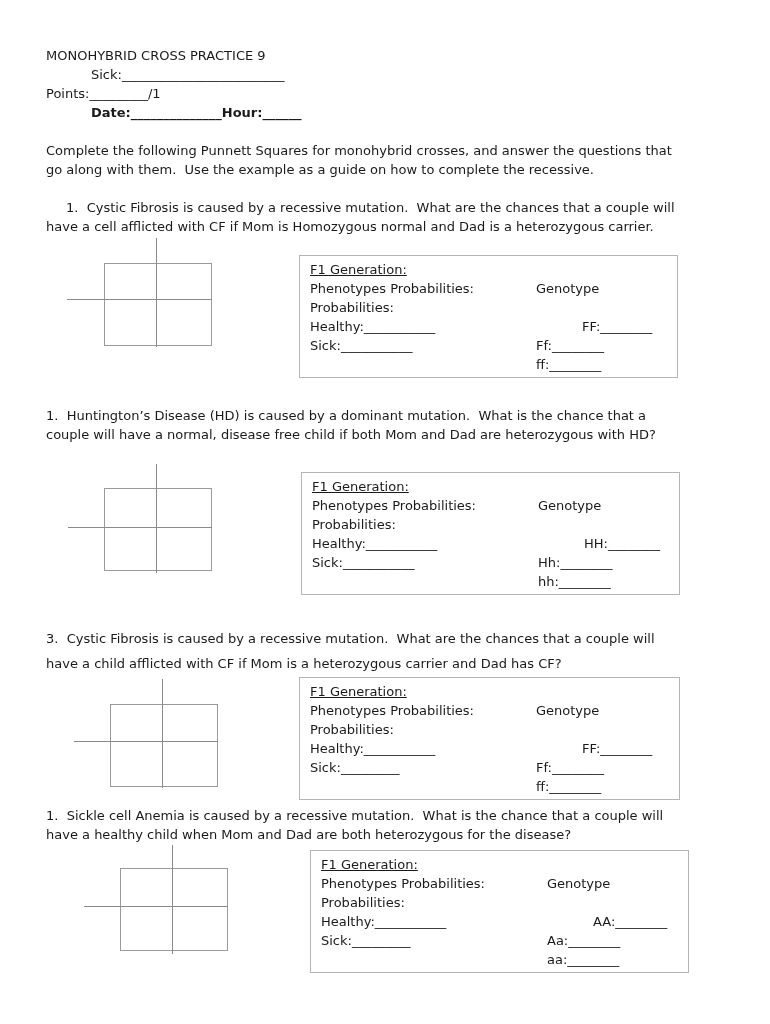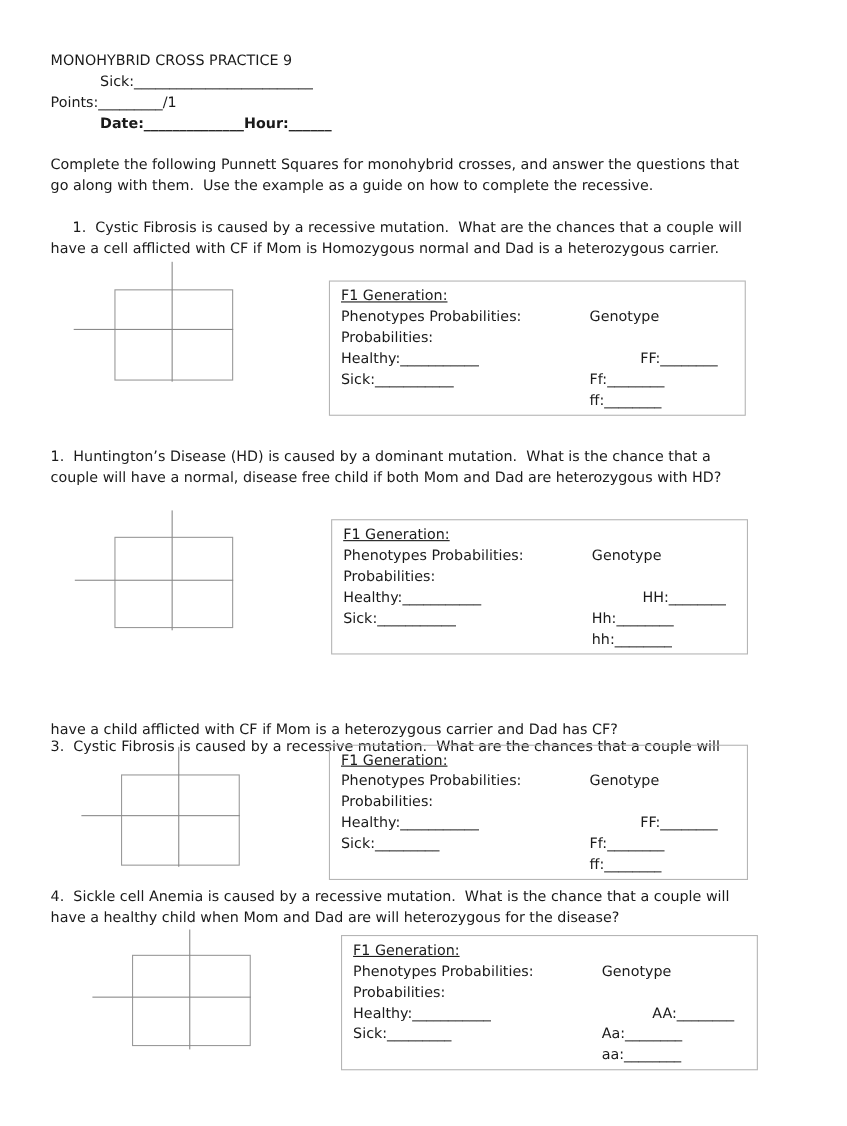--- a/index.html
+++ b/index.html
@@ -60,43 +60,43 @@
   <div class="t" style="left:10px;top:23px;">Phenotypes Probabilities:</div>
   <div class="t" style="left:236px;top:23px;">Genotype</div>
   <div class="t" style="left:10px;top:42px;">Probabilities:</div>
   <div class="t" style="left:10px;top:61px;">Healthy:___________</div>
   <div class="t" style="left:282px;top:61px;">HH:________</div>
   <div class="t" style="left:10px;top:80px;">Sick:___________</div>
   <div class="t" style="left:236px;top:80px;">Hh:________</div>
   <div class="t" style="left:236px;top:99px;">hh:________</div>
 </div>
 
-<div class="abs" style="left:46px;top:670px;">3.  Cystic Fibrosis is caused by a recessive mutation.  What are the chances that a couple will</div>
+<div class="abs" style="left:46px;top:629px;">3.  Cystic Fibrosis is caused by a recessive mutation.  What are the chances that a couple will</div>
 <div class="abs" style="left:46px;top:654px;">have a child afflicted with CF if Mom is a heterozygous carrier and Dad has CF?</div>
 
 <div class="punnett" style="left:0;top:0;">
   <div class="sq" style="left:110px;top:704px;width:108px;height:83px;"></div>
   <div class="vl" style="left:162px;top:679px;height:109px;"></div>
   <div class="hl" style="left:74px;top:741px;width:144px;"></div>
 </div>
 
 <div class="f1box" style="left:299px;top:677px;width:381px;height:123px;">
   <div class="t u" style="left:10px;top:4px;">F1 Generation:</div>
   <div class="t" style="left:10px;top:23px;">Phenotypes Probabilities:</div>
   <div class="t" style="left:236px;top:23px;">Genotype</div>
   <div class="t" style="left:10px;top:42px;">Probabilities:</div>
   <div class="t" style="left:10px;top:61px;">Healthy:___________</div>
   <div class="t" style="left:282px;top:61px;">FF:________</div>
   <div class="t" style="left:10px;top:80px;">Sick:_________</div>
   <div class="t" style="left:236px;top:80px;">Ff:________</div>
   <div class="t" style="left:236px;top:99px;">ff:________</div>
 </div>
 
-<div class="abs" style="left:46px;top:806px;">4.  Sickle cell Anemia is caused by a recessive mutation.  What is the chance that a couple will</div>
-<div class="abs" style="left:46px;top:825px;">have a healthy child when Mom and Dad are will heterozygous for the disease?</div>
+<div class="abs" style="left:46px;top:806px;">1.  Sickle cell Anemia is caused by a recessive mutation.  What is the chance that a couple will</div>
+<div class="abs" style="left:46px;top:825px;">have a healthy child when Mom and Dad are both heterozygous for the disease?</div>
 
 <div class="punnett" style="left:0;top:0;">
   <div class="sq" style="left:120px;top:868px;width:108px;height:83px;"></div>
   <div class="vl" style="left:172px;top:845px;height:109px;"></div>
   <div class="hl" style="left:84px;top:906px;width:144px;"></div>
 </div>
 
 <div class="f1box" style="left:310px;top:850px;width:379px;height:123px;">
   <div class="t u" style="left:10px;top:4px;">F1 Generation:</div>
   <div class="t" style="left:10px;top:23px;">Phenotypes Probabilities:</div>

